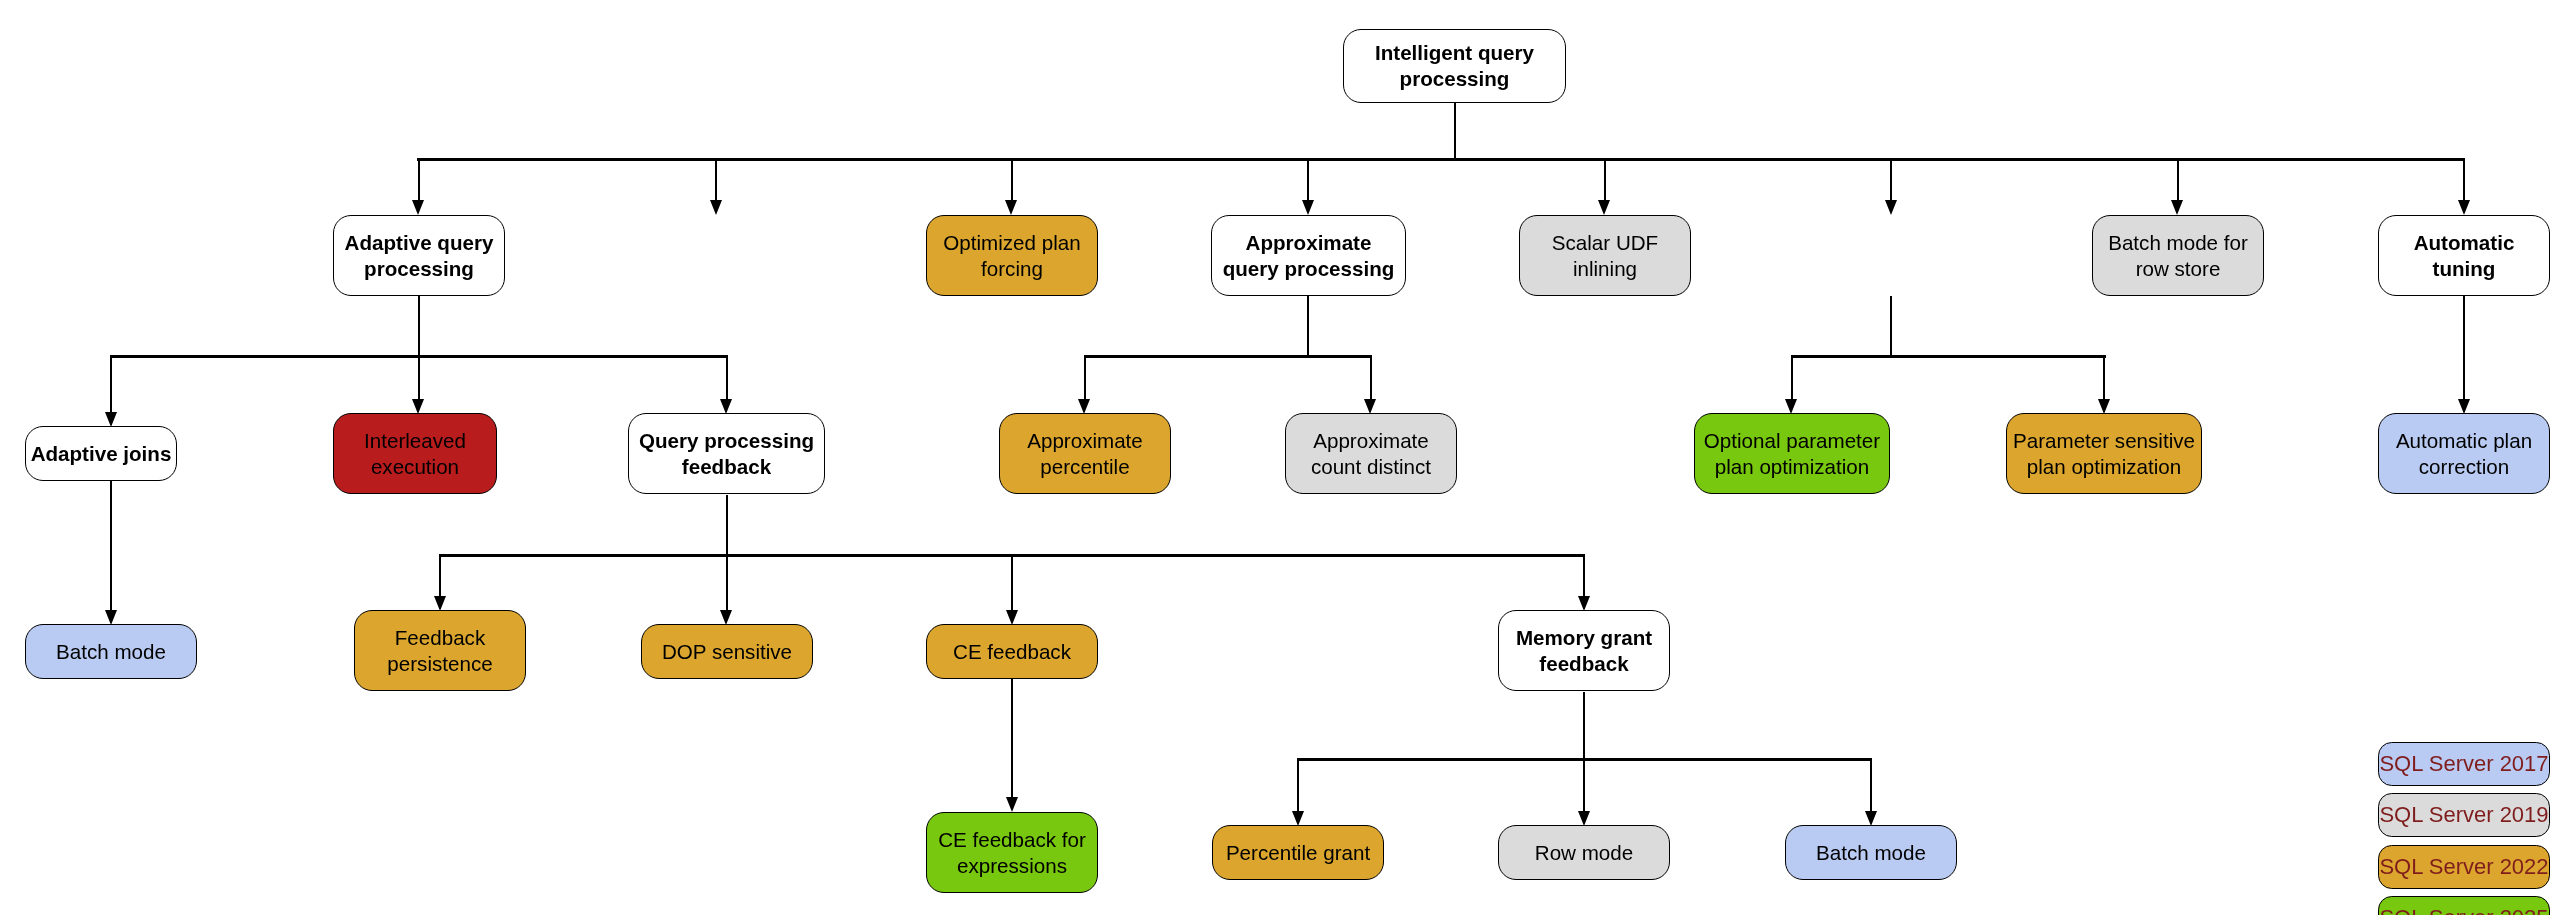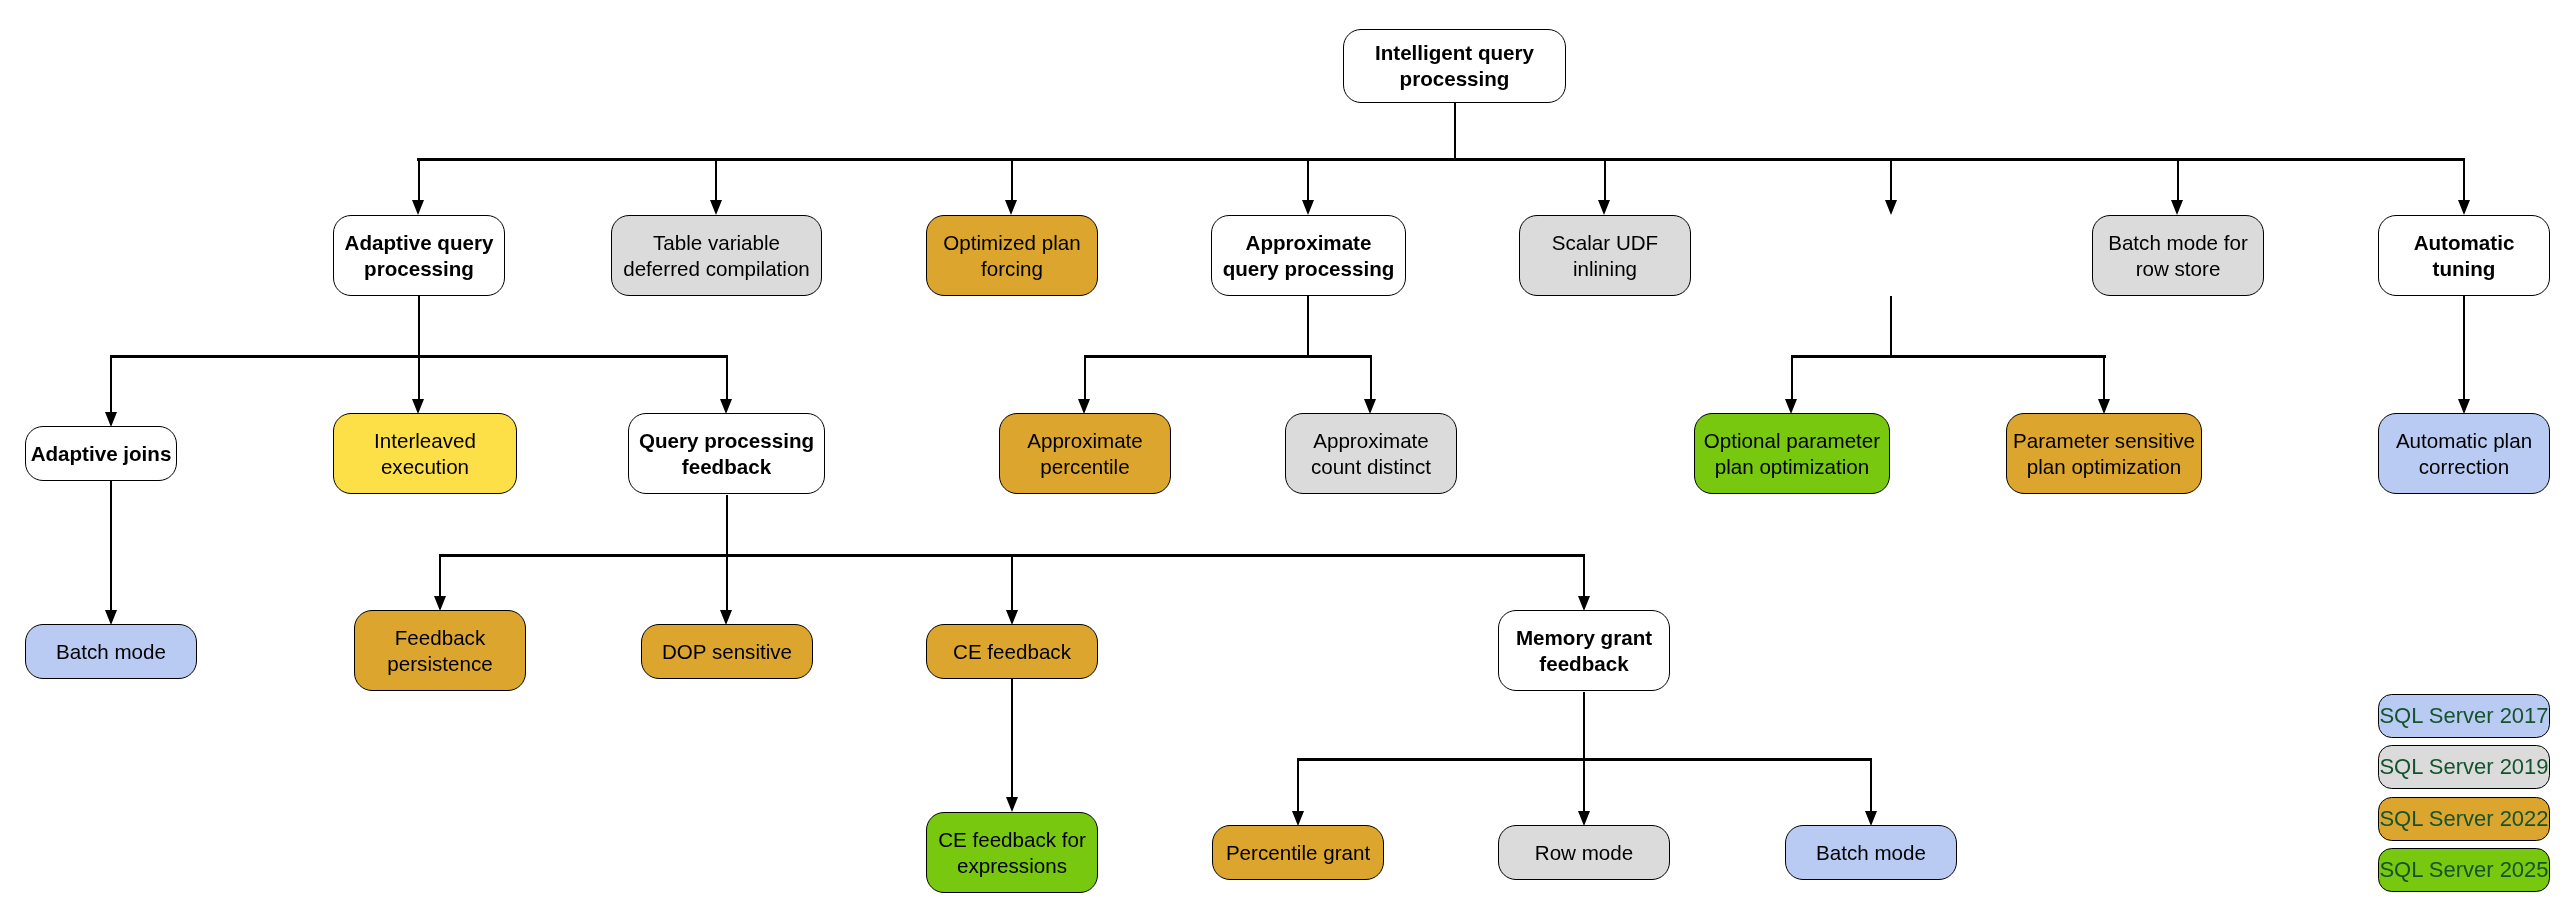--- a/index.html
+++ b/index.html
@@ -36,21 +36,22 @@
   .legend-pill {
     position: absolute;
     box-sizing: border-box;
     display: flex;
     align-items: center;
     justify-content: center;
     text-align: center;
     border: 1.7px solid #000000;
     border-radius: 13.7px;
     font-size: 22px;
-    color: #14532d;
+    color: #7f1d1d;
+    margin-top: 48px;
   }
   .vline, .hline {
     position: absolute;
     background: #000000;
   }
   .arrow {
     position: absolute;
     width: 0;
     height: 0;
     border-left: 6.3px solid transparent;
@@ -59,34 +60,32 @@
   }
 </style>
 </head>
 <body>
 
 <div class="canvas" id="canvas">
     <div class="node category" style="left: 1343px; top: 29px; width: 223px; height: 74px; background: rgb(255, 255, 255);"><span>Intelligent query
 processing</span></div>
     <div class="node category" style="left: 333px; top: 215px; width: 172px; height: 81px; background: rgb(255, 255, 255);"><span>Adaptive query
 processing</span></div>
-    <div class="node" style="left: 611px; top: 215px; width: 211px; height: 81px; background: rgb(219, 219, 219);"><span>Table variable
-deferred compilation</span></div>
     <div class="node" style="left: 926px; top: 215px; width: 172px; height: 81px; background: rgb(220, 166, 46); justify-content: center;"><span>Optimized plan
 forcing</span></div>
     <div class="node category" style="left: 1211px; top: 215px; width: 195px; height: 81px; background: rgb(255, 255, 255);"><span>Approximate
 query processing</span></div>
     <div class="node" style="left: 1519px; top: 215px; width: 172px; height: 81px; background: rgb(219, 219, 219);"><span>Scalar UDF
 inlining</span></div>
     <div class="node" style="left: 2092px; top: 215px; width: 172px; height: 81px; background: rgb(219, 219, 219);"><span>Batch mode for
 row store</span></div>
     <div class="node category" style="left: 2378px; top: 215px; width: 172px; height: 81px; background: rgb(255, 255, 255);"><span>Automatic
 tuning</span></div>
     <div class="node category" style="left: 25px; top: 426px; width: 152px; height: 55px; background: rgb(255, 255, 255);"><span>Adaptive joins</span></div>
-    <div class="node" style="left: 333px; top: 413px; width: 184px; height: 81px; background: #fde047;"><span>Interleaved
+    <div class="node" style="left: 333px; top: 413px; width: 164px; height: 81px; background: #b91c1c;"><span>Interleaved
 execution</span></div>
     <div class="node category" style="left: 628px; top: 413px; width: 197px; height: 81px; background: rgb(255, 255, 255);"><span>Query processing
 feedback</span></div>
     <div class="node" style="left: 999px; top: 413px; width: 172px; height: 81px; background: rgb(220, 166, 46);"><span>Approximate
 percentile</span></div>
     <div class="node" style="left: 1285px; top: 413px; width: 172px; height: 81px; background: rgb(219, 219, 219);"><span>Approximate
 count distinct</span></div>
     <div class="node" style="left: 1694px; top: 413px; width: 196px; height: 81px; background: rgb(119, 200, 14);"><span>Optional parameter
 plan optimization</span></div>
     <div class="node" style="left: 2006px; top: 413px; width: 196px; height: 81px; background: rgb(220, 166, 46);"><span>Parameter sensitive

